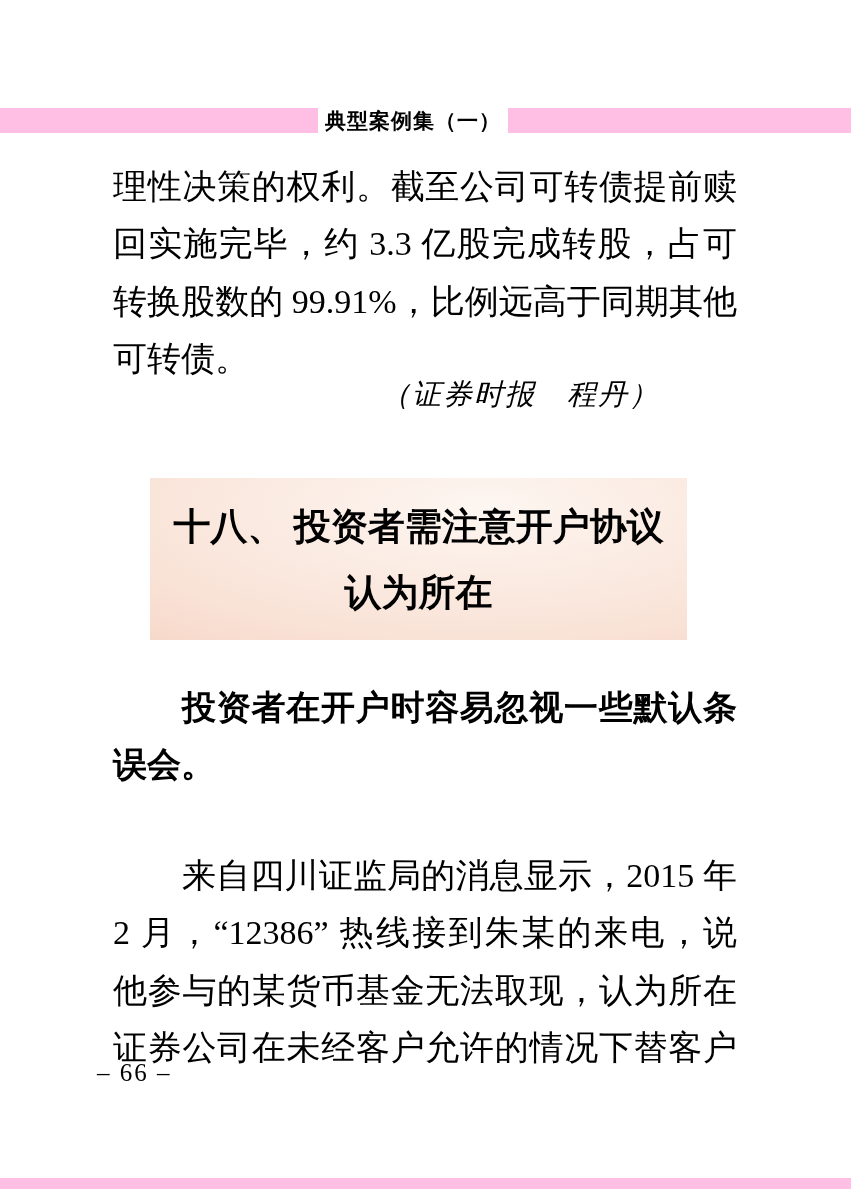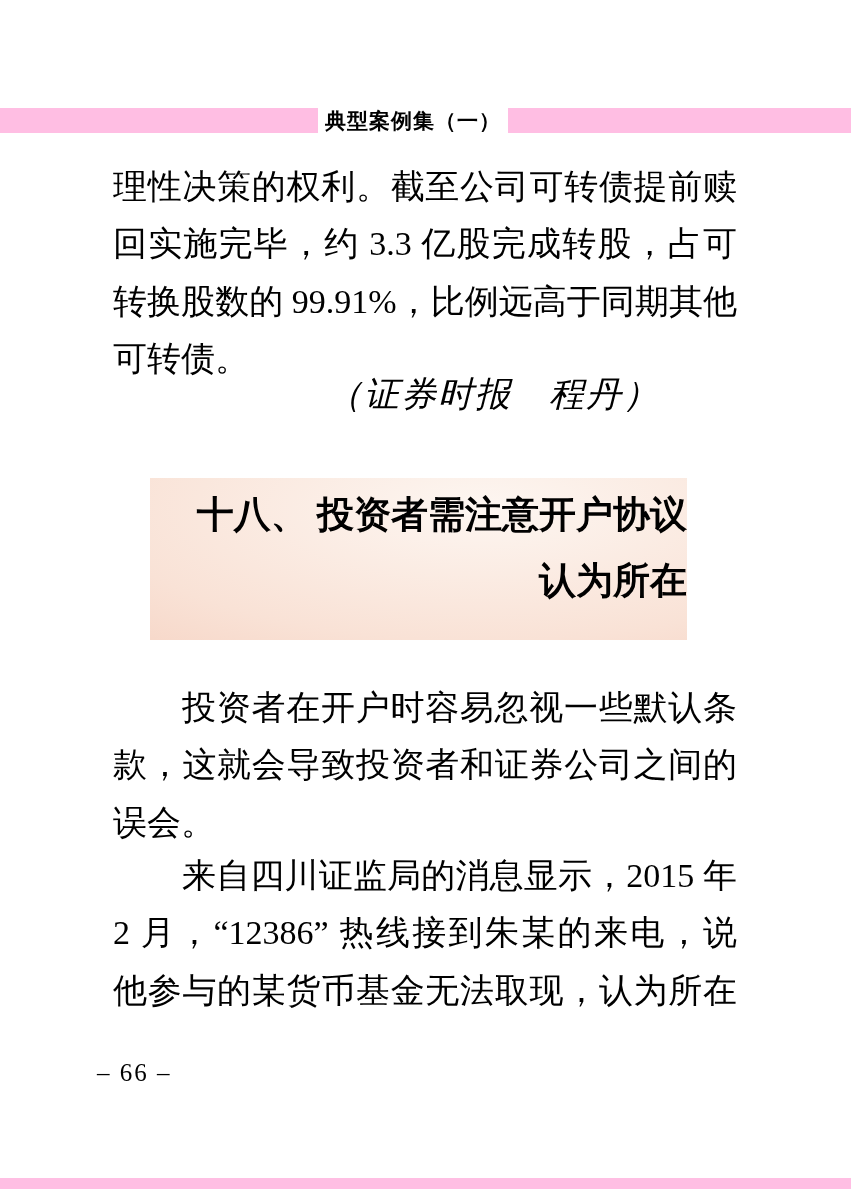--- a/index.html
+++ b/index.html
@@ -30,30 +30,30 @@
   .textcol{position:absolute;left:113px;width:624px;}
   .bline{
     font-size:34px;line-height:57.4px;height:57.4px;
     white-space:nowrap;
   }
   .j{white-space:normal;text-align:justify;text-align-last:justify;}
   .ind{padding-left:69px;}
   .short{text-align:right;text-align-last:left;}
   .attribution{
     position:absolute;top:372px;right:191px;
-    font-size:35px;line-height:45px;font-style:italic;
+    font-size:29px;line-height:45px;font-style:italic;
     letter-spacing:2px;white-space:nowrap;
   }
   
   .section-box{
     position:absolute;top:478px;left:150px;width:537px;height:162px;
     background:radial-gradient(ellipse 130% 150% at 62% 18%,
       var(--hcenter,#fdf6f1) 0%, #f9e2d6 55%, var(--hedge,#f4cab8) 100%);
-    text-align:right;
-    padding-top:4px;box-sizing:border-box;
+    text-align:center;
+    padding-top:16px;box-sizing:border-box;
   }
   .section-line{
     font-size:37px;line-height:66px;font-weight:bold;
     white-space:nowrap;
   }
   
   .page-number{
     position:absolute;left:73px;top:1059px;
     font-size:25px;letter-spacing:2px;white-space:nowrap;margin-left:24px;
   }
@@ -79,29 +79,29 @@
     <div class="bline short">可转债。</div>
   </div>
 
   <div class="attribution">（证券时报　程丹）</div>
 
   <div class="section-box">
     <div class="section-line">十八、 投资者需注意开户协议</div>
     <div class="section-line">认为所在</div>
   </div>
 
-  <div class="textcol" style="top:679px;">
+  <div class="textcol" style="top:679px;font-weight:bold;">
     <div class="bline j ind">投资者在开户时容易忽视一些默认条</div>
-    <div class="bline j">款，这就会导致投资者和证券公司之间的</div>
     <div class="bline short">误会。</div>
   </div>
 
   <div class="textcol" style="top:847px;font-family:Liberation Serif, serif;">
     <div class="bline j ind">来自四川证监局的消息显示，2015 年</div>
     <div class="bline j">2 月，“12386” 热线接到朱某的来电，说</div>
     <div class="bline j">他参与的某货币基金无法取现，认为所在</div>
+    <div class="bline j">证券公司在未经客户允许的情况下替客户</div>
   </div>
 
   <div class="page-number">– 66 –</div>
 
   <div class="footer-bar"></div>
 
 </div>
 
 </body></html>

